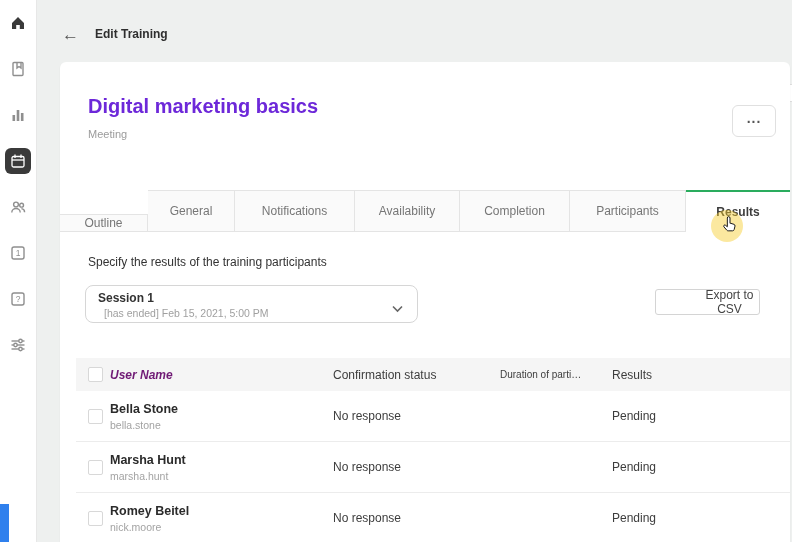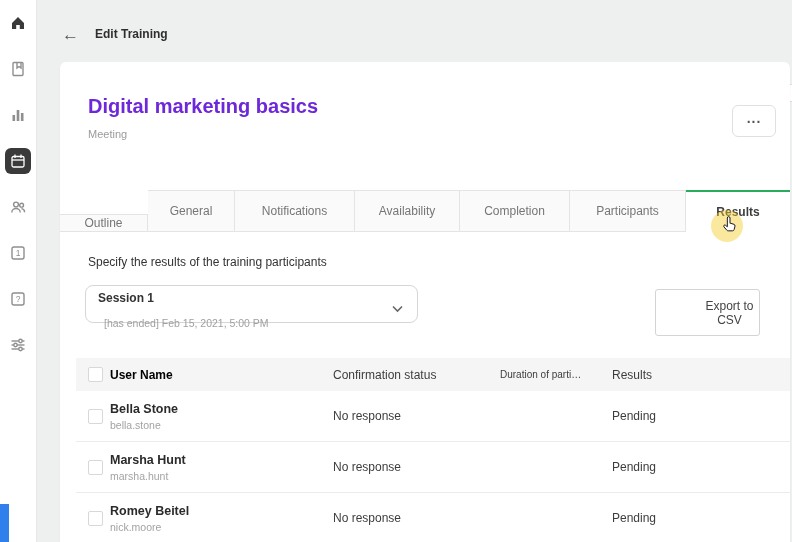--- a/index.html
+++ b/index.html
@@ -28,35 +28,35 @@
   .tabs { position: absolute; left: 0; top: 128px; right: 0; height: 42px; display: flex; }
   .tab { display: flex; align-items: center; justify-content: center; font-size: 12px; color: #767676; background: #fafafa; border-top: 1px solid #e4e4e4; border-bottom: 1px solid #e4e4e4; border-right: 1px solid #e4e4e4; cursor: pointer; }
   .tab.t0 { width: 88px; margin-top: 24px; } .tab.t1 { width: 87px; } .tab.t2 { width: 120px; }
   .tab.t3 { width: 105px; } .tab.t4 { width: 110px; } .tab.t5 { width: 116px; }
   .tab.active { flex: 1; background: #fff; border-top: 2px solid #2aac5e; border-bottom: none; border-right: none; color: #3d3d3d; font-weight: 600; }
 
   
   .desc { position: absolute; left: 28px; top: 193px; font-size: 12px; color: #333; }
   .session-select { position: absolute; left: 25px; top: 223px; width: 333px; height: 38px; border: 1px solid #d6d6d6; border-radius: 8px; background: #fff; padding: 5px 12px; cursor: pointer; }
   .session-name { font-size: 12px; font-weight: bold; color: #333; }
-  .session-details { font-size: 10.5px; color: #a0a0a0; margin-top: 12px; padding-left: 6px; }
+  .session-details { font-size: 10.5px; color: #a0a0a0; margin-top: 2px; padding-left: 6px; }
   .session-chevron { position: absolute; right: 14px; top: 13px; }
-  .export-btn { position: absolute; left: 595px; top: 227px; width: 105px; height: 47px; border: 1px solid #d4d4d4; border-radius: 3px; background: #fff; font-size: 12px; color: #444; display: flex; align-items: center; justify-content: center; cursor: pointer; font-family: "Liberation Sans", sans-serif; padding-left: 44px; }
+  .export-btn { position: absolute; left: 595px; top: 227px; width: 105px; height: 26px; border: 1px solid #d4d4d4; border-radius: 3px; background: #fff; font-size: 12px; color: #444; display: flex; align-items: center; justify-content: center; cursor: pointer; font-family: "Liberation Sans", sans-serif; padding-left: 44px; }
 
   
   .table { position: absolute; left: 16px; top: 296px; right: 0; }
   .thead { height: 33px; background: #f5f5f5; display: flex; align-items: center; font-size: 12px; color: #3a3a3a; }
   .trow { height: 51px; display: flex; align-items: center; border-bottom: 1px solid #ececec; }
   .cell-check { width: 34px; display: flex; align-items: center; padding-left: 12px; }
   .checkbox { width: 15px; height: 15px; border: 1px solid #d8d8d8; border-radius: 2px; background: #fff; cursor: pointer; }
   .cell-name { width: 223px; }
   .cell-conf { width: 167px; font-size: 12px; color: #3d3d3d; }
   .cell-dur { width: 112px; font-size: 10px; color: #3d3d3d; white-space: nowrap; overflow: hidden; }
   .cell-res { flex: 1; font-size: 12px; color: #3d3d3d; }
-  .thead .cell-name { font-weight: bold; color: #000000; }
+  .thead .cell-name { font-weight: bold; color: #701a75; font-style: italic; }
   .user-name { font-size: 12.5px; font-weight: bold; color: #2b2b2b; }
   .user-login { font-size: 10.5px; color: #a3a3a3; margin-top: 3px; }
 
   
   .click-glow { position: absolute; left: 711px; top: 210px; width: 32px; height: 32px; border-radius: 50%; background: rgba(246,204,42,0.45); z-index: 9; }
   .cursor { position: absolute; left: 719px; top: 215px; z-index: 10; }
 </style>
 </head>
 <body>
 

